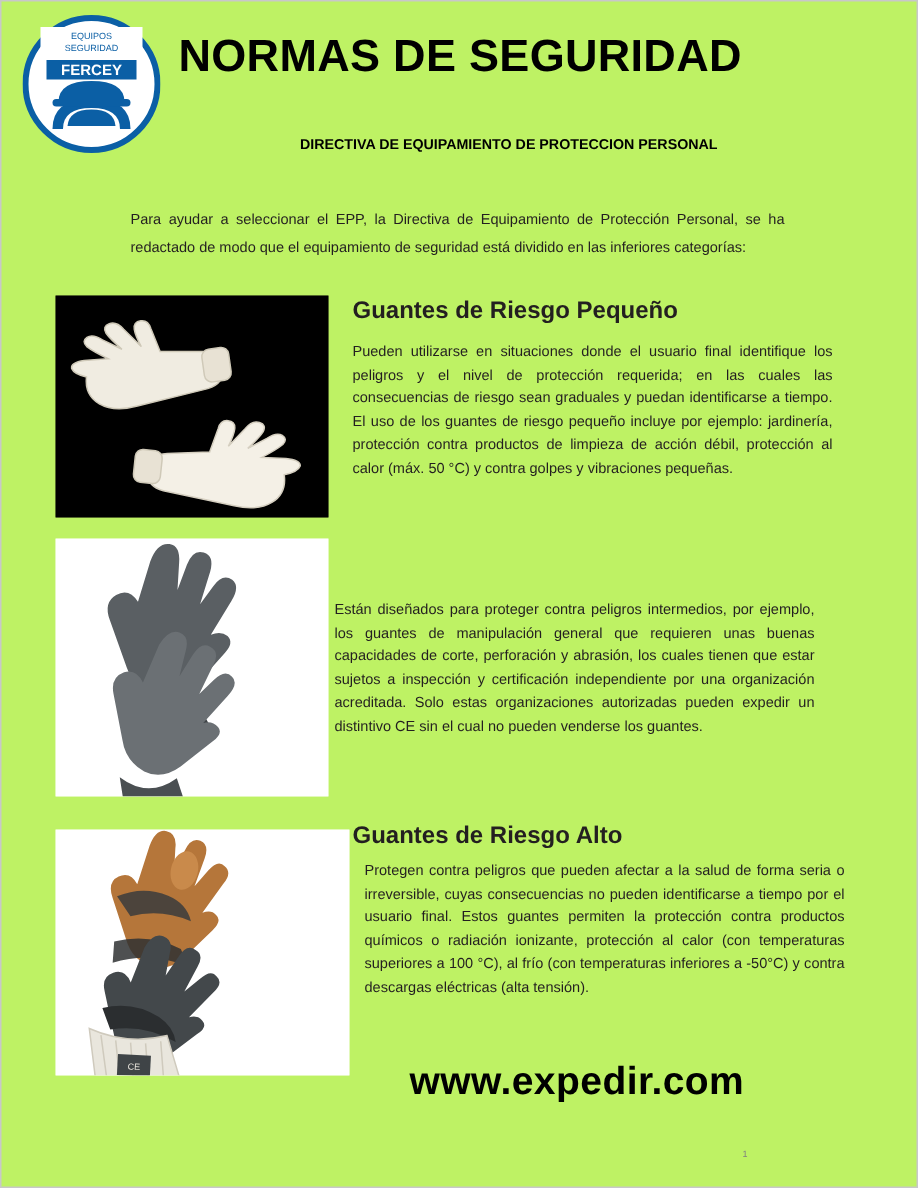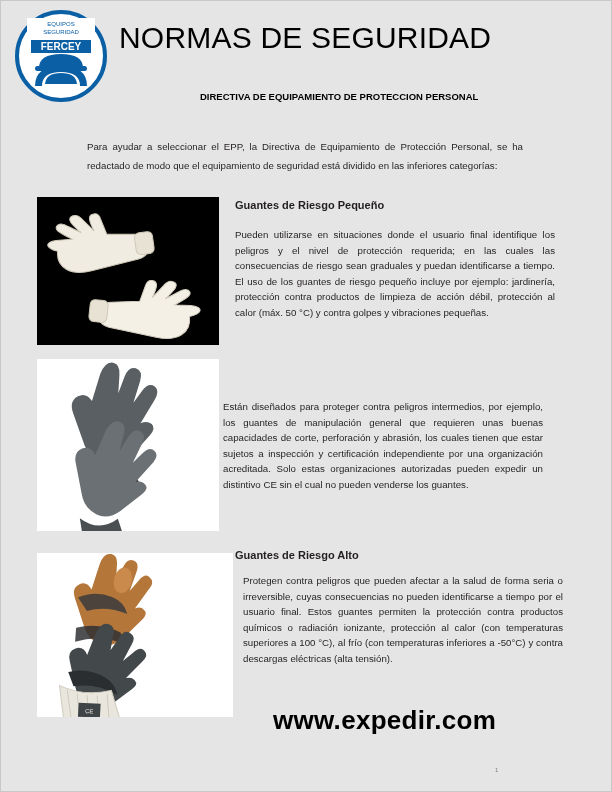--- a/index.html
+++ b/index.html
@@ -15,21 +15,21 @@
     position: relative;
     overflow: hidden;
   }
   .page {
     position: absolute;
     left: 0; top: 0;
     width: 612px;
     height: 792px;
     border: 1px solid #c8c8c8;
     box-sizing: border-box;
-    background: #e5e5e5;
+    background: #bef264;
   }
 
   
   .header {
     position: absolute;
     left: 0; top: 0;
     width: 612px;
     height: 120px;
   }
   .logo {
@@ -40,21 +40,21 @@
     height: 92px;
   }
   .logo svg { display: block; }
 
   .doc-title {
     position: absolute;
     left: 118px;
     top: 20px;
     width: 470px;
     font-size: 30px;
-    font-weight: normal;
+    font-weight: bold;
     letter-spacing: 0.2px;
     color: #000;
   }
   .doc-subtitle {
     position: absolute;
     left: 155px;
     top: 90px;
     width: 420px;
     font-size: 9.5px;
     font-weight: bold;
@@ -70,21 +70,21 @@
     width: 436px;
     font-size: 9.7px;
     line-height: 19px;
     text-align: justify;
     color: #231f20;
   }
 
   
   .section-heading {
     position: absolute;
-    font-size: 11px;
+    font-size: 16px;
     font-weight: bold;
     color: #231f20;
   }
   .section-body {
     position: absolute;
     font-size: 9.7px;
     line-height: 15.6px;
     text-align: justify;
     color: #231f20;
   }

